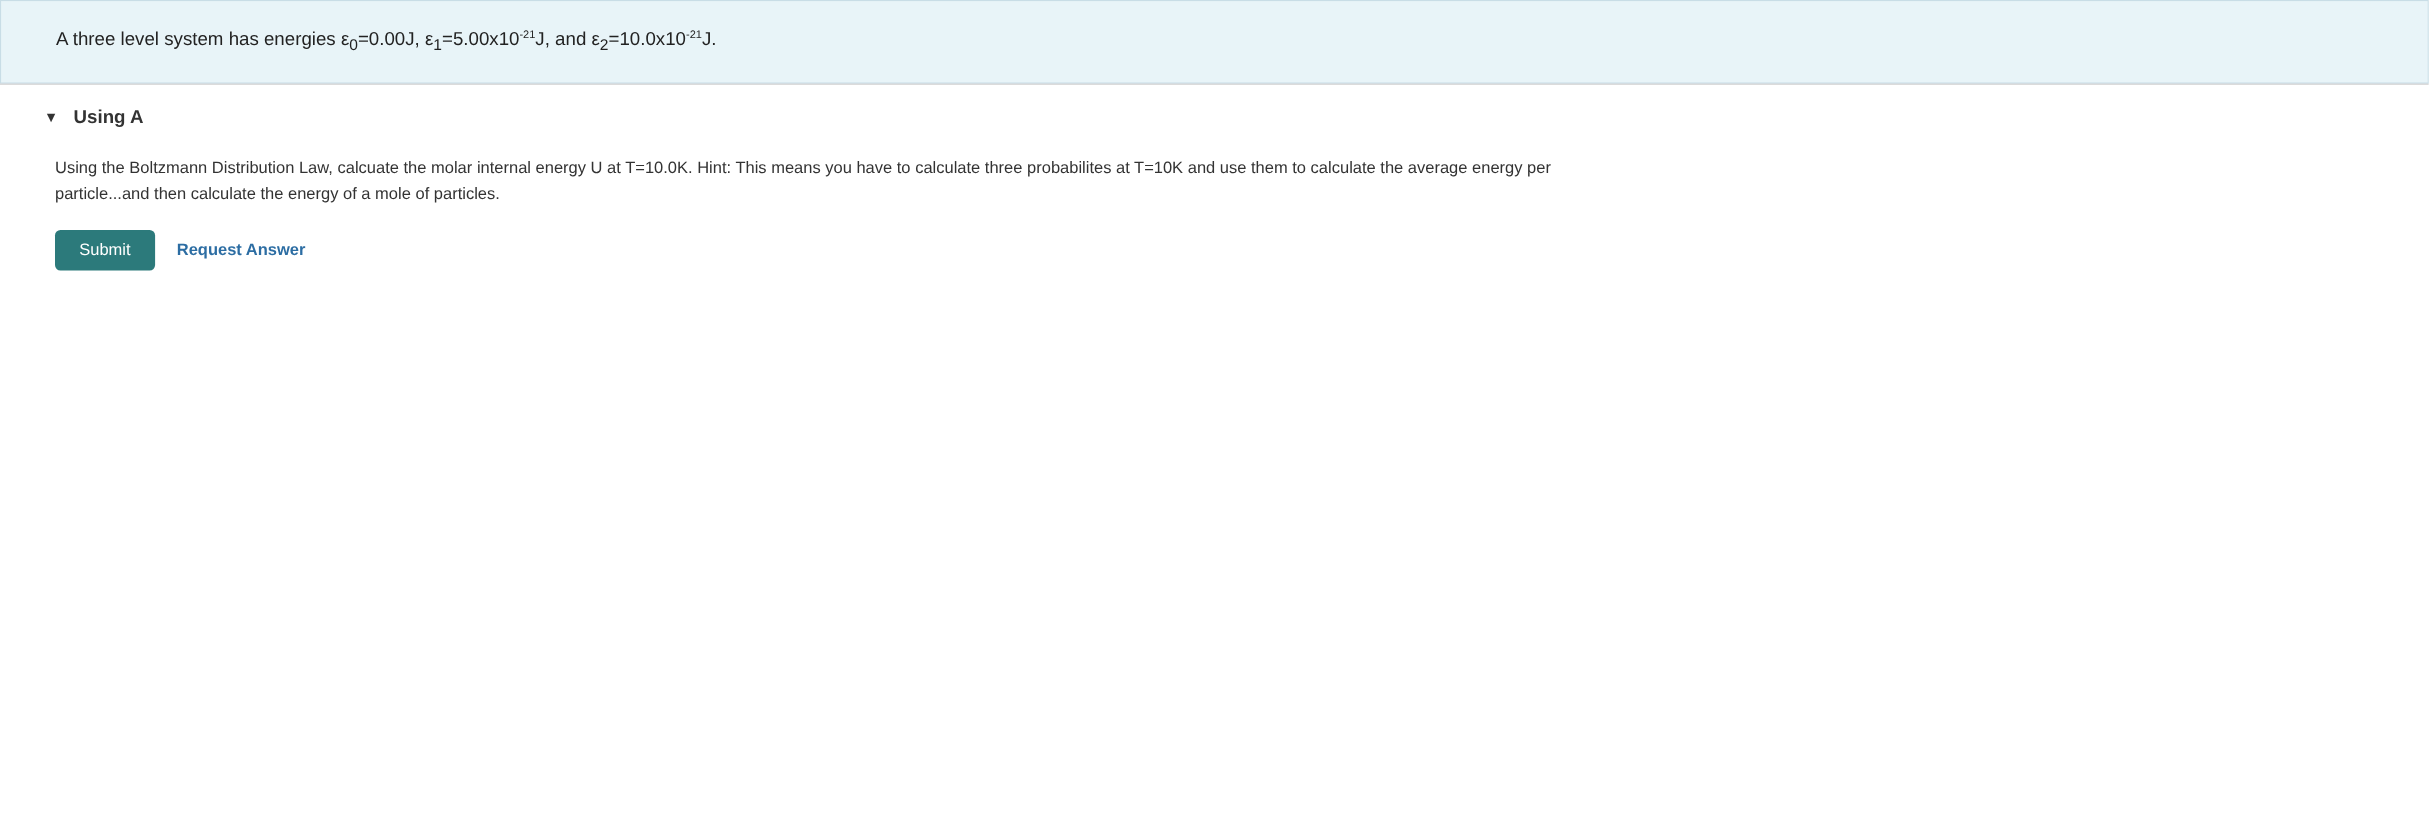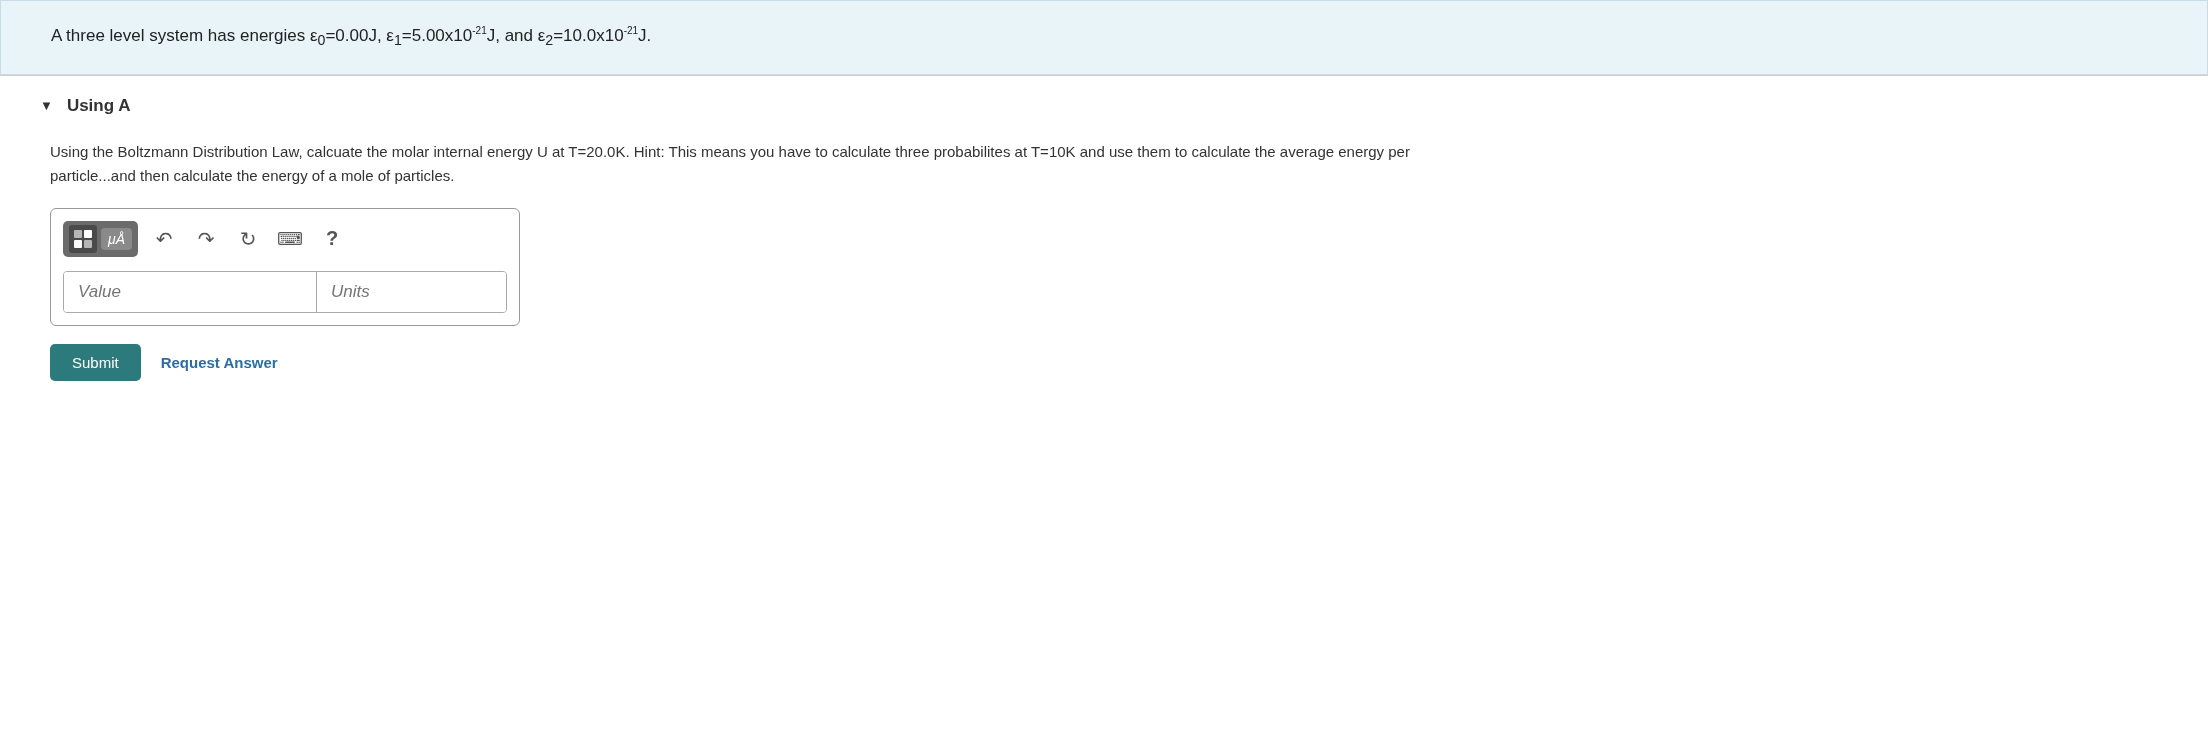--- a/index.html
+++ b/index.html
@@ -208,59 +208,21 @@
 
 <hr class="divider">
 
 <div class="part-section">
 
   <div class="part-header">
     <span class="chevron-icon">▼</span>
     <span>Using A</span>
   </div>
 
-  <p class="problem-text">Using the Boltzmann Distribution Law, calcuate the molar internal energy U at T=20.0K. Hint: This means you have to calculate three probabilites at T=10K and use them to calculate the average energy per particle...and then calculate the energy of a mole of particles.</p>
-
-  <div class="answer-box">
-
-    <div class="toolbar">
-
-      <div class="toolbar-btn-group">
-
-        <div class="toolbar-btn-icon active">
-          <svg width="20" height="20" viewBox="0 0 20 20" fill="white">
-            <rect x="1" y="1" width="8" height="8" rx="1" fill="white" opacity="0.6"></rect>
-            <rect x="11" y="1" width="8" height="8" rx="1" fill="white"></rect>
-            <rect x="1" y="11" width="8" height="8" rx="1" fill="white"></rect>
-            <rect x="11" y="11" width="8" height="8" rx="1" fill="white" opacity="0.6"></rect>
-          </svg>
-        </div>
-
-        <div class="toolbar-btn-mu">
-          μÅ
-        </div>
-      </div>
-
-      <div class="toolbar-icon-btn">↶</div>
-
-      <div class="toolbar-icon-btn">↷</div>
-
-      <div class="toolbar-icon-btn">↻</div>
-
-      <div class="toolbar-icon-btn toolbar-keyboard">⌨</div>
-
-      <div class="toolbar-icon-btn toolbar-help">?</div>
-
-    </div>
-
-    <div class="input-fields">
-      <input type="text" class="input-value" placeholder="Value" style="">
-      <input type="text" class="input-units" placeholder="Units" style="">
-    </div>
-
-  </div>
+  <p class="problem-text">Using the Boltzmann Distribution Law, calcuate the molar internal energy U at T=10.0K. Hint: This means you have to calculate three probabilites at T=10K and use them to calculate the average energy per particle...and then calculate the energy of a mole of particles.</p>
+
 
   <div class="actions">
     <button class="submit-btn">Submit</button>
     <button class="request-answer-link">Request Answer</button>
   </div>
 
 </div>
 
 </body></html>

